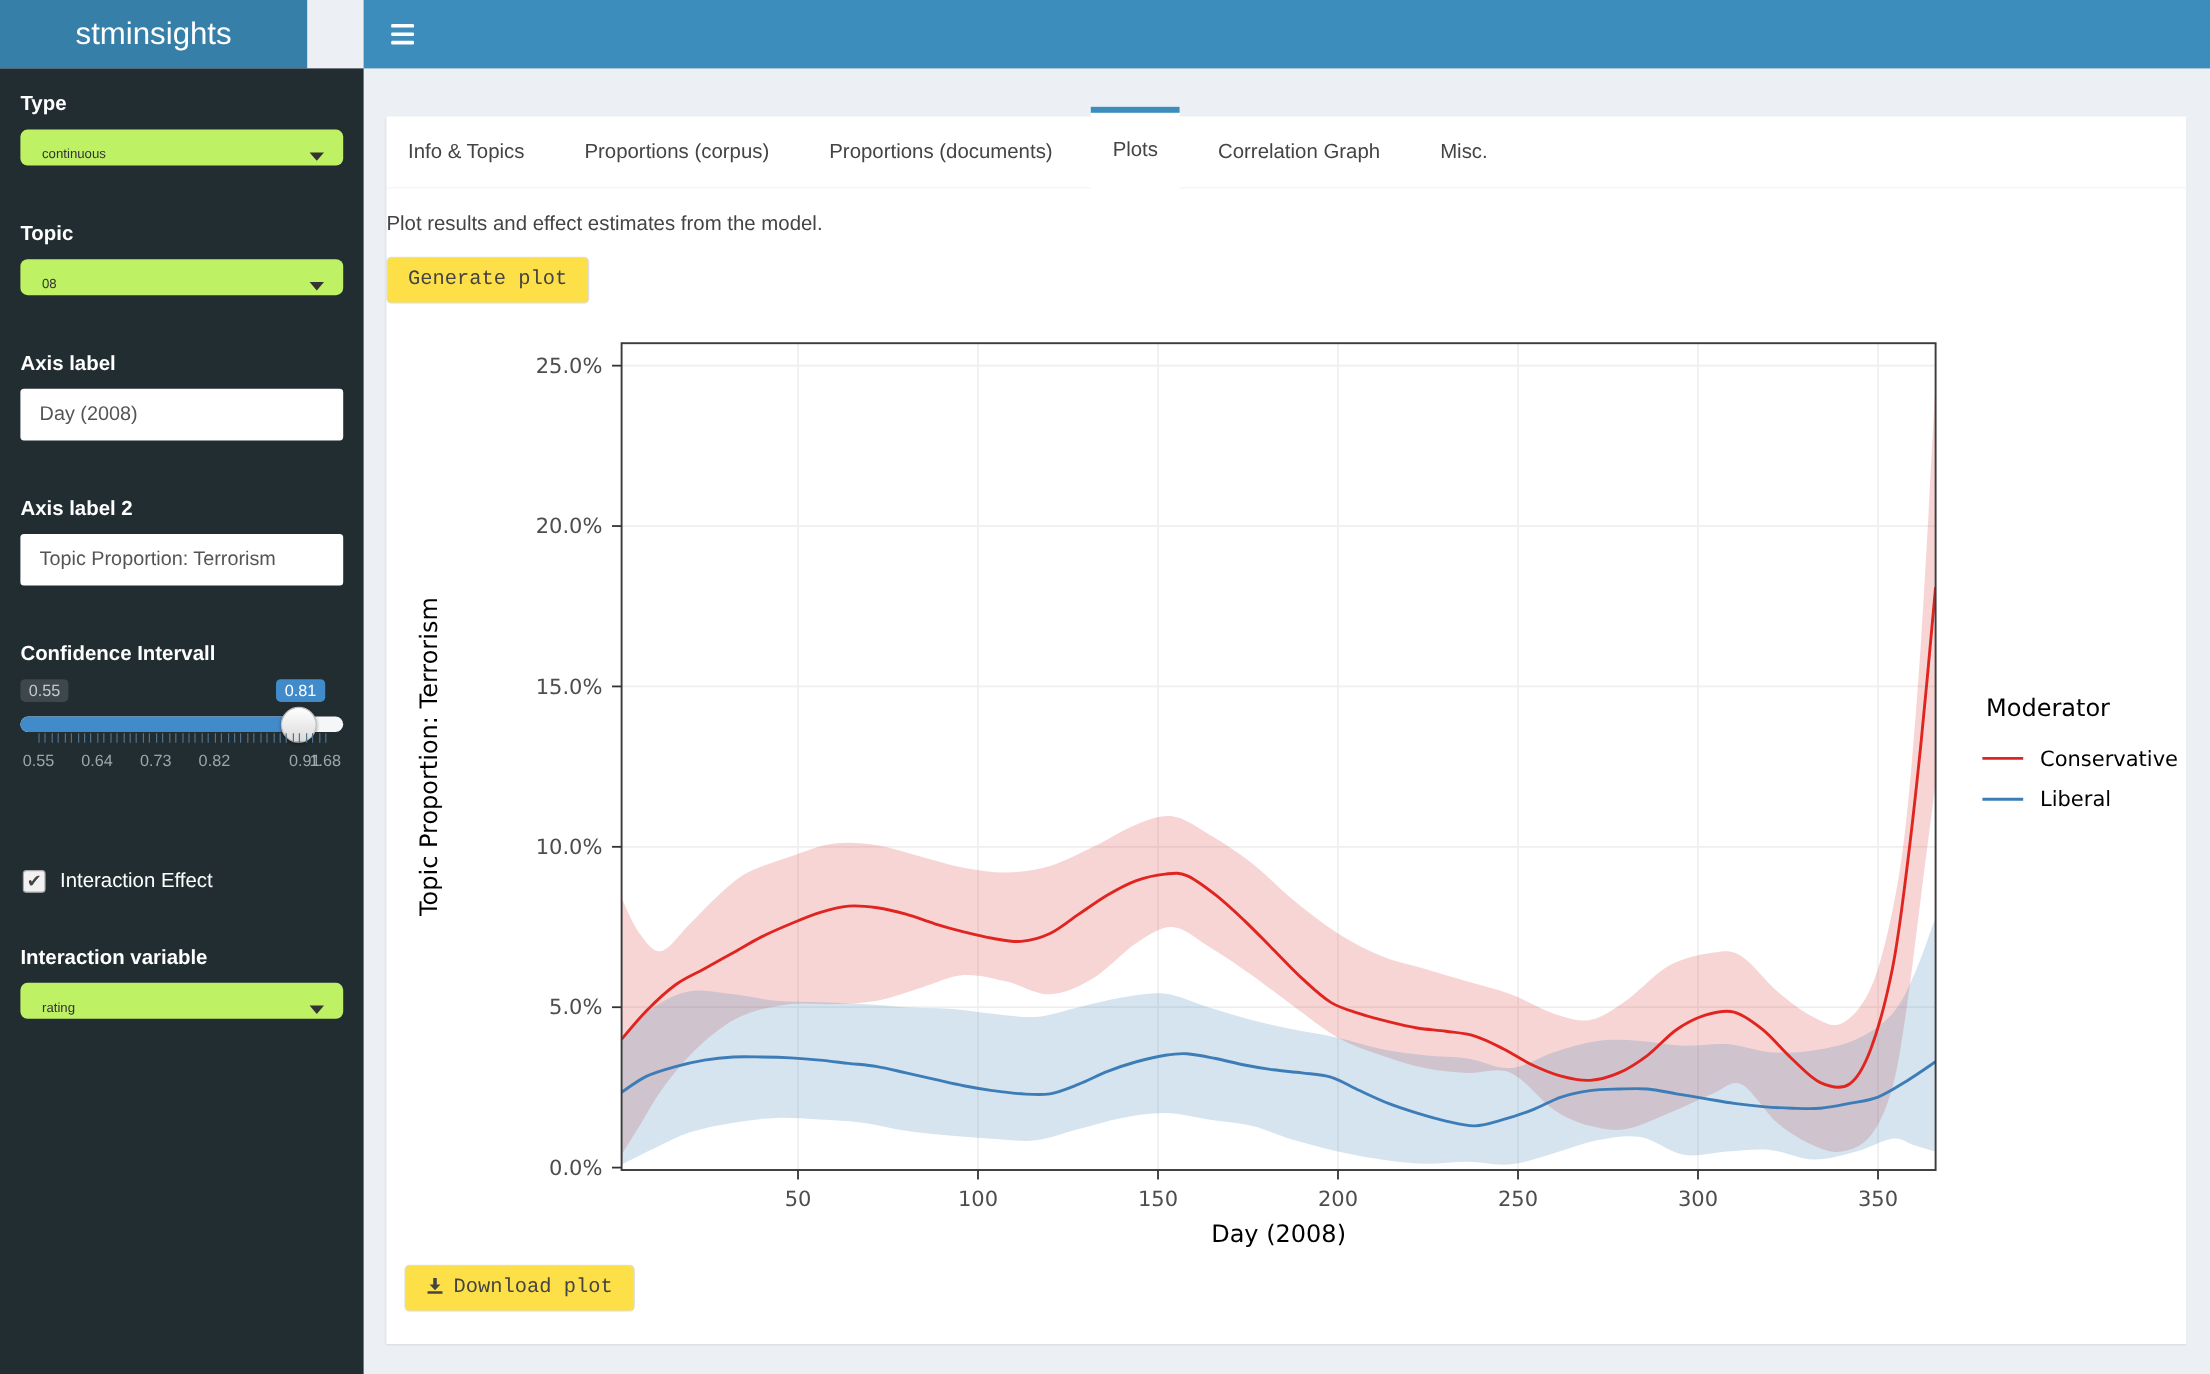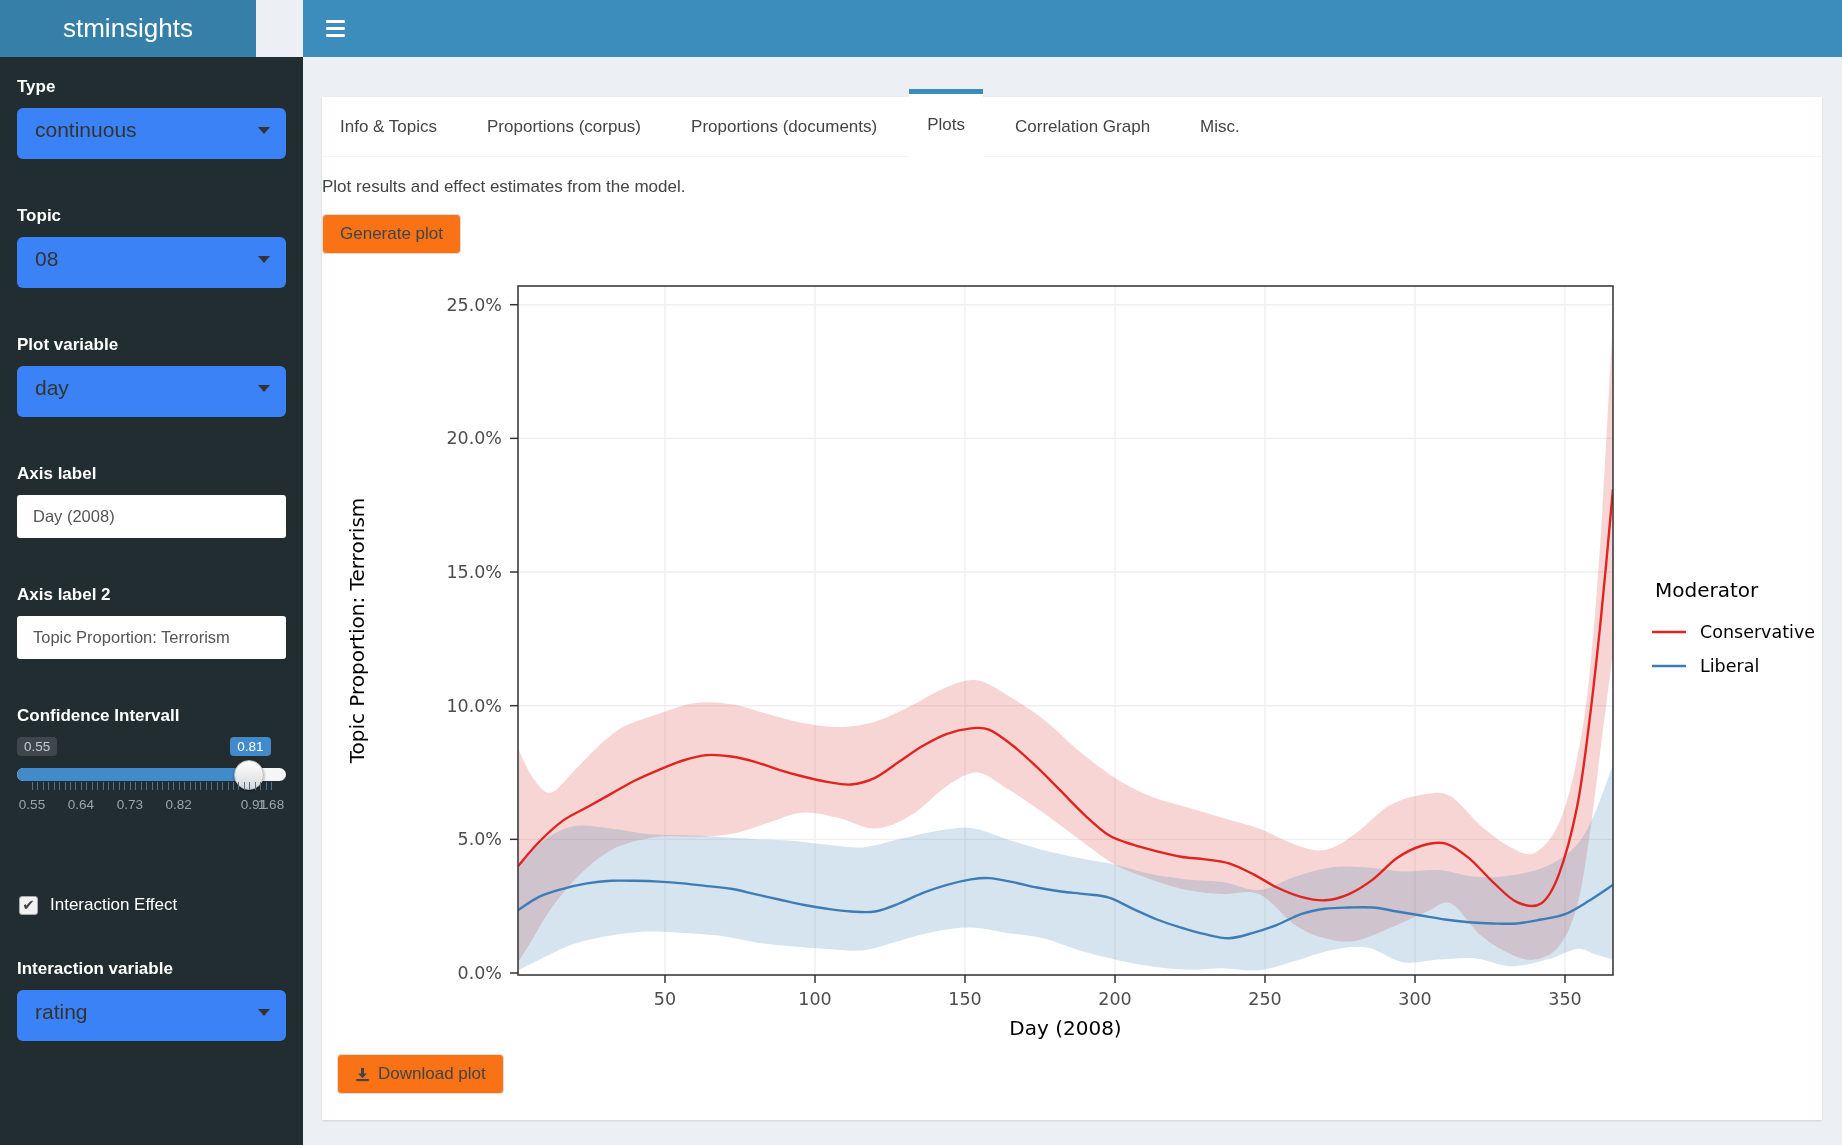--- a/index.html
+++ b/index.html
@@ -13,22 +13,22 @@
   .navbar { position:absolute; left:303px; top:0; right:0; height:57px; background:#3c8dbc; }
   .toggle { position:absolute; left:8px; top:0; width:48px; height:57px; cursor:pointer;
             display:flex; flex-direction:column; justify-content:center; align-items:center; gap:4px; }
   .toggle span { display:block; width:19px; height:3px; background:#fff; border-radius:1px; }
 
   
   .sidebar { position:absolute; left:0; top:57px; width:303px; height:1088px;
              background:#222d32; padding:20px 17px; color:#fff; }
   .fg { margin-bottom:47px; }
   .fg-label { font-size:17px; font-weight:bold; color:#fff; margin-bottom:11px; }
-  .selbox { position:relative; height:51px; background:#3b82f6; border-radius:6px;
-            color:#333; font-size:21px; line-height:43px; padding:0 34px 0 18px; cursor:pointer; }
+  .selbox { position:relative; height:30px; background:#bef264; border-radius:6px;
+            color:#333; font-size:11px; line-height:43px; padding:0 34px 0 18px; cursor:pointer; }
   .selbox .caret { position:absolute; right:16px; top:19px; width:0; height:0;
             border-left:6px solid transparent; border-right:6px solid transparent;
             border-top:7px solid #333; }
   .txtin { width:100%; height:43px; background:#fff; border:none; border-radius:3px;
            color:#555; font-size:16.5px; padding:0 16px; font-family:"Liberation Sans",sans-serif; }
 
   
   .slider-wrap { position:relative; height:100px; margin-top:6px; }
   .badge { position:absolute; top:0; font-size:13.5px; padding:2px 7px; border-radius:4px; }
   .badge-min { left:0; background:#3d474d; color:#c3cace; }
@@ -55,23 +55,23 @@
   
   .card { position:absolute; left:322px; top:97px; width:1500px; height:1023px;
           background:#fff; box-shadow:0 1px 2px rgba(0,0,0,.12); }
   .nav { display:flex; height:60px; border-bottom:1px solid #f4f4f4; list-style:none; }
   .nav li { padding:0 18px; margin-right:14px; font-size:17px; color:#444;
             line-height:60px; cursor:pointer; white-space:nowrap; }
   .nav li.active { background:#fff; height:69px; margin-top:-8px; margin-bottom:-1px;
             border-top:5px solid #3c8dbc; line-height:62px; position:relative; z-index:2; }
   .tab-body { position:relative; padding:20px 0; }
   .desc { font-size:17px; color:#444; margin-bottom:17px; }
-  .btn { display:inline-flex; align-items:center; gap:8px; background:#f97316;
+  .btn { display:inline-flex; gap:8px; background:#fde047;
          border:1px solid #ddd; border-radius:4px; color:#444; font-size:17px;
-         padding:9px 17px; cursor:pointer; font-family:Liberation Sans, sans-serif; }
+         padding:9px 17px; cursor:pointer; font-family:Liberation Mono, monospace; }
   .plot-region { position:absolute; left:18px; top:143px; width:1500px; height:800px; }
   .download-wrap { position:absolute; left:337px; top:1054px; }
   .dl-icon svg { display:block; }
 </style>
 </head>
 <body>
 
 <div class="logo">stminsights</div>
 <div class="navbar">
   <div class="toggle">
@@ -92,27 +92,20 @@
   </div>
 
   <div class="fg">
     <div class="fg-label">Topic</div>
     <div class="selbox">
       <span>08</span>
       <i class="caret"></i>
     </div>
   </div>
 
-  <div class="fg">
-    <div class="fg-label">Plot variable</div>
-    <div class="selbox">
-      <span>day</span>
-      <i class="caret"></i>
-    </div>
-  </div>
 
   <div class="fg">
     <div class="fg-label">Axis label</div>
     <input class="txtin" type="text" value="Day (2008)" style="">
   </div>
 
   <div class="fg">
     <div class="fg-label">Axis label 2</div>
     <input class="txtin" type="text" value="Topic Proportion: Terrorism" style="">
   </div>

